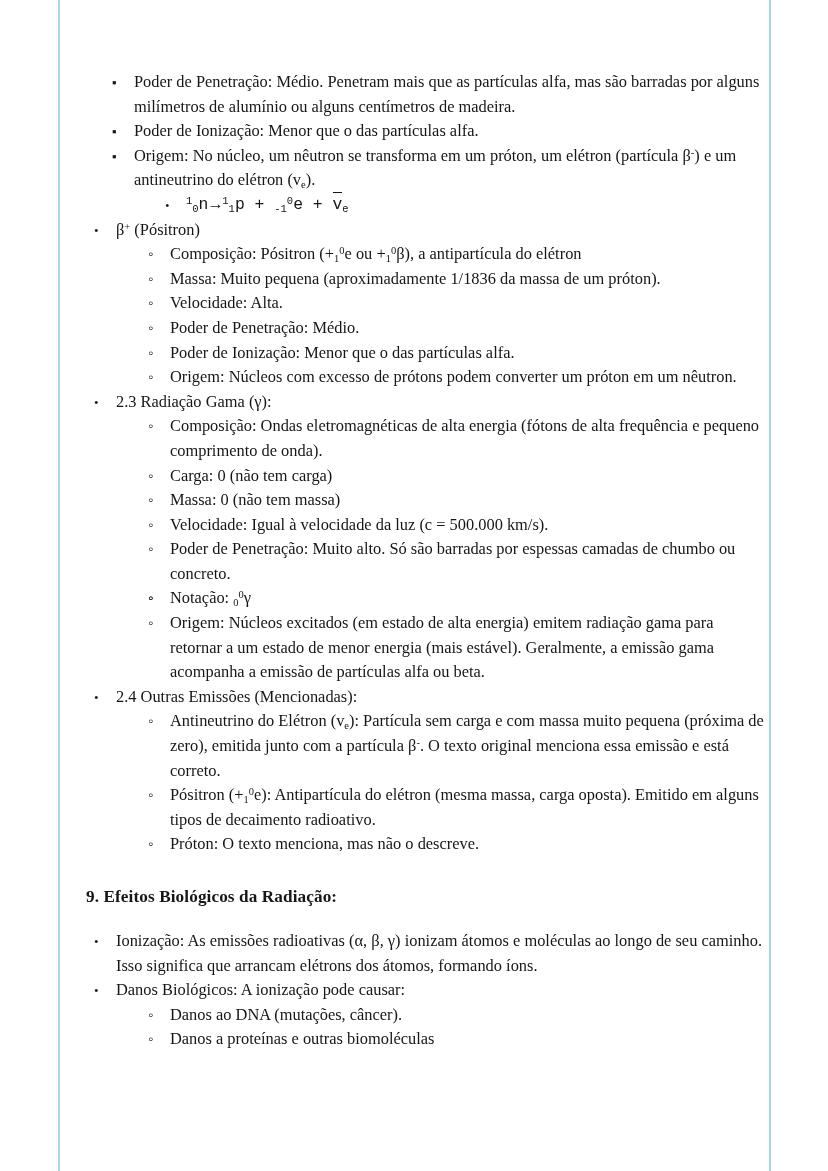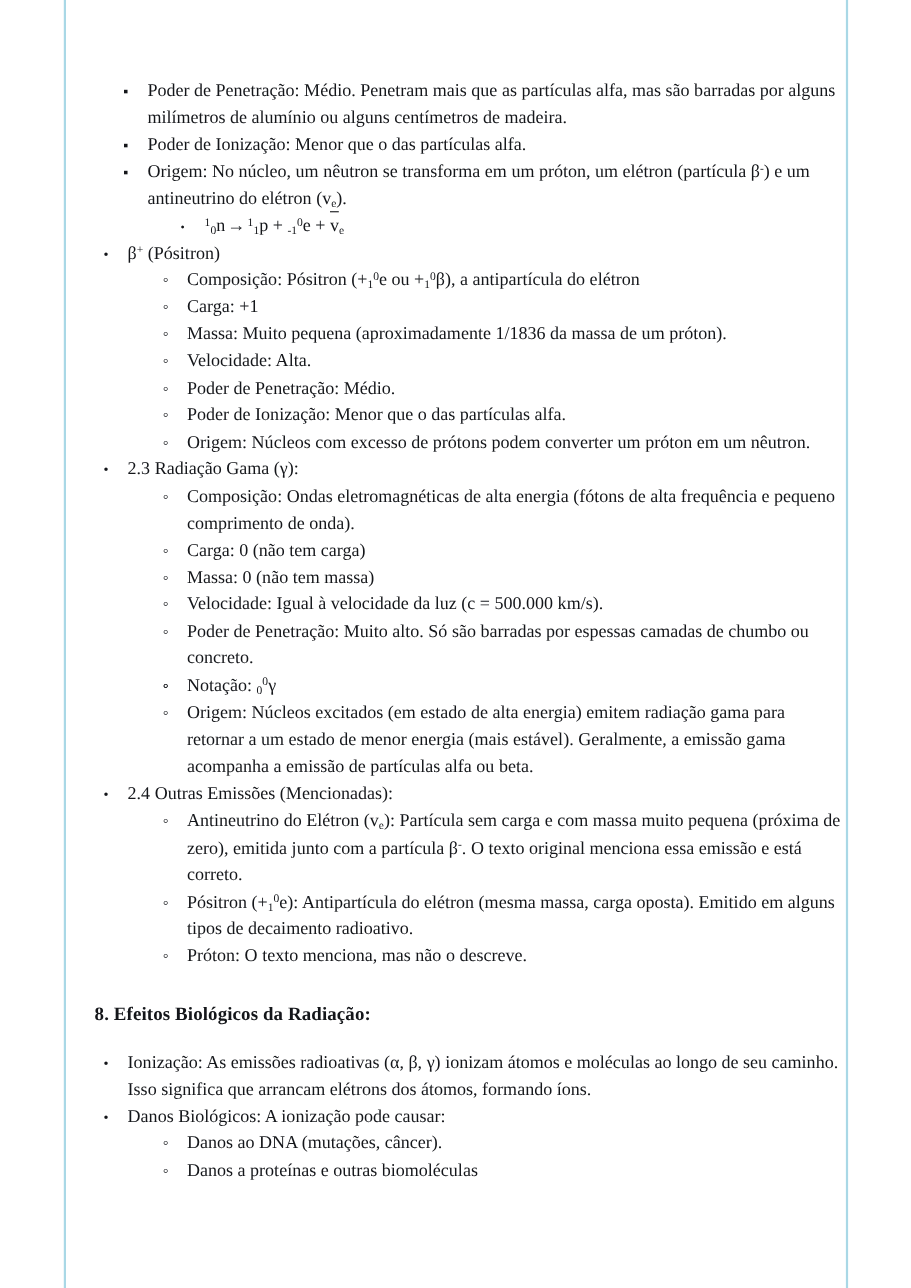--- a/index.html
+++ b/index.html
@@ -65,21 +65,21 @@
   
   .b-disc::before   { content: "\2022"; font-size: 13px; }
   .b-circle::before { content: "\25E6"; font-size: 15px; }
   .b-square::before { content: "\25AA"; font-size: 13px; }
   .b-dot::before    { content: "\2022"; font-size: 11px; }
 
   
   ul.l1 { margin-left: 12px; }
   ul.l2 { margin-left: 32px; }
   ul.l3 { margin-left: 30px; }
-  ul.l4 { margin-left: 30px; }
+  ul.l4 { margin-left: 30px; font-family: Liberation Mono, monospace; }
 
   .txt { display: inline; }
 
   
   h2.heading {
     font-size: 17.2px;
     line-height: 24px;
     font-weight: bold;
     margin: 28px 0 0 4px;
     padding: 0;
@@ -149,24 +149,20 @@
       <span class="bullet b-disc"></span>
       <span class="txt"><span>β</span><sup>+</sup><span> (Pósitron)</span></span>
 
       <ul class="lvl l2">
         <li class="item">
           <span class="bullet b-circle"></span>
           <span class="txt"><span>Composição: Pósitron (+</span><sub>1</sub><sup>0</sup><span>e ou +</span><sub>1</sub><sup>0</sup><span>β), a antipartícula do elétron</span></span>
         </li>
         <li class="item">
           <span class="bullet b-circle"></span>
-          <span class="txt">Carga: +1</span>
-        </li>
-        <li class="item">
-          <span class="bullet b-circle"></span>
           <span class="txt">Massa: Muito pequena (aproximadamente 1/1836 da massa de um próton).</span>
         </li>
         <li class="item">
           <span class="bullet b-circle"></span>
           <span class="txt">Velocidade: Alta.</span>
         </li>
         <li class="item">
           <span class="bullet b-circle"></span>
           <span class="txt">Poder de Penetração: Médio.</span>
         </li>
@@ -235,21 +231,21 @@
         </li>
         <li class="item">
           <span class="bullet b-circle"></span>
           <span class="txt">Próton: O texto menciona, mas não o descreve.</span>
         </li>
       </ul>
     </li>
 
   </ul>
 
-  <h2 class="heading">8. Efeitos Biológicos da Radiação:</h2>
+  <h2 class="heading">9. Efeitos Biológicos da Radiação:</h2>
   <div class="gap-after-heading"></div>
 
   <ul class="lvl l1">
     <li class="item">
       <span class="bullet b-disc"></span>
       <span class="txt"><span>Ionização: As emissões radioativas (</span><span>α</span><span>, </span><span>β</span><span>, </span><span>γ</span><span>) ionizam átomos e moléculas ao longo de seu caminho. Isso significa que arrancam elétrons dos átomos, formando íons.</span></span>
     </li>
 
     <li class="item">
       <span class="bullet b-disc"></span>

